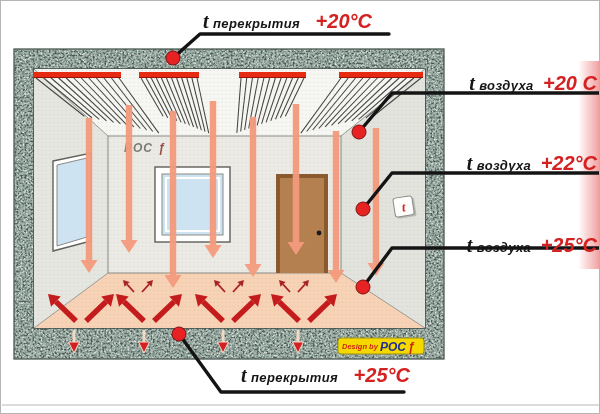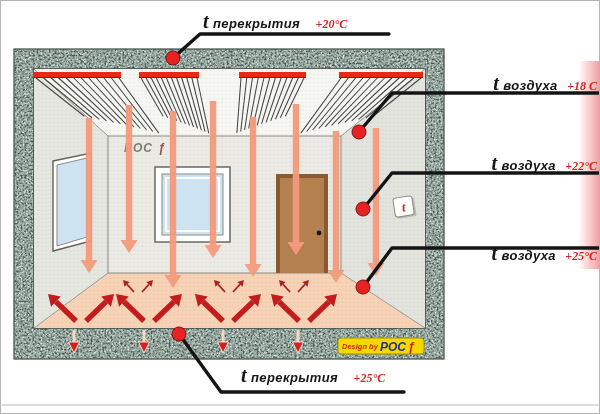--- a/index.html
+++ b/index.html
@@ -8,27 +8,27 @@
     border:1px solid #b5b5b5;box-sizing:border-box;overflow:hidden;
     font-family:"Liberation Sans",sans-serif;
   }
   .stage svg{position:absolute;left:0;top:0;}
   .lab{
     position:absolute;white-space:nowrap;
     font-weight:bold;font-style:italic;color:#151515;line-height:20px;
   }
   .lab .tv{font-family:"Liberation Serif",serif;font-size:20px;}
   .lab .nm{font-size:13px;letter-spacing:.4px;}
-  .lab .tmp{color:#d42222;font-size:12px;margin-left:5px;font-family:Liberation Serif, serif;}
+  .lab .tmp{color:#d42222;font-size:20px;margin-left:5px;}
   .lab-top{left:202px;top:10px;}
   .lab-top .tmp,.lab-bottom .tmp{margin-left:11px;}
   .lab-r{left:430px;width:166px;text-align:right;}
   .lab-r1{top:72px;}
   .lab-r2{top:152px;}
-  .lab-r3{top:242px;}
+  .lab-r3{top:234px;}
   .lab-bottom{left:240px;top:364px;}
 </style>
 </head>
 <body>
 
 <div class="stage">
   <svg id="scene" width="600" height="414" viewBox="0 0 600 414">
     <defs>
       <filter id="fDark" x="-5%" y="-5%" width="110%" height="110%">
         <feTurbulence type="fractalNoise" baseFrequency="0.5" numOctaves="3" seed="11" result="t"></feTurbulence>
@@ -257,21 +257,21 @@
 
   <div class="lab lab-top">
     <span class="tv">t</span>
     <span class="nm">перекрытия</span>
     <span class="tmp">+20°С</span>
   </div>
 
   <div class="lab lab-r lab-r1">
     <span class="tv">t</span>
     <span class="nm">воздуха</span>
-    <span class="tmp">+18 С</span>
+    <span class="tmp">+20 С</span>
   </div>
 
   <div class="lab lab-r lab-r2">
     <span class="tv">t</span>
     <span class="nm">воздуха</span>
     <span class="tmp">+22°С</span>
   </div>
 
   <div class="lab lab-r lab-r3">
     <span class="tv">t</span>

